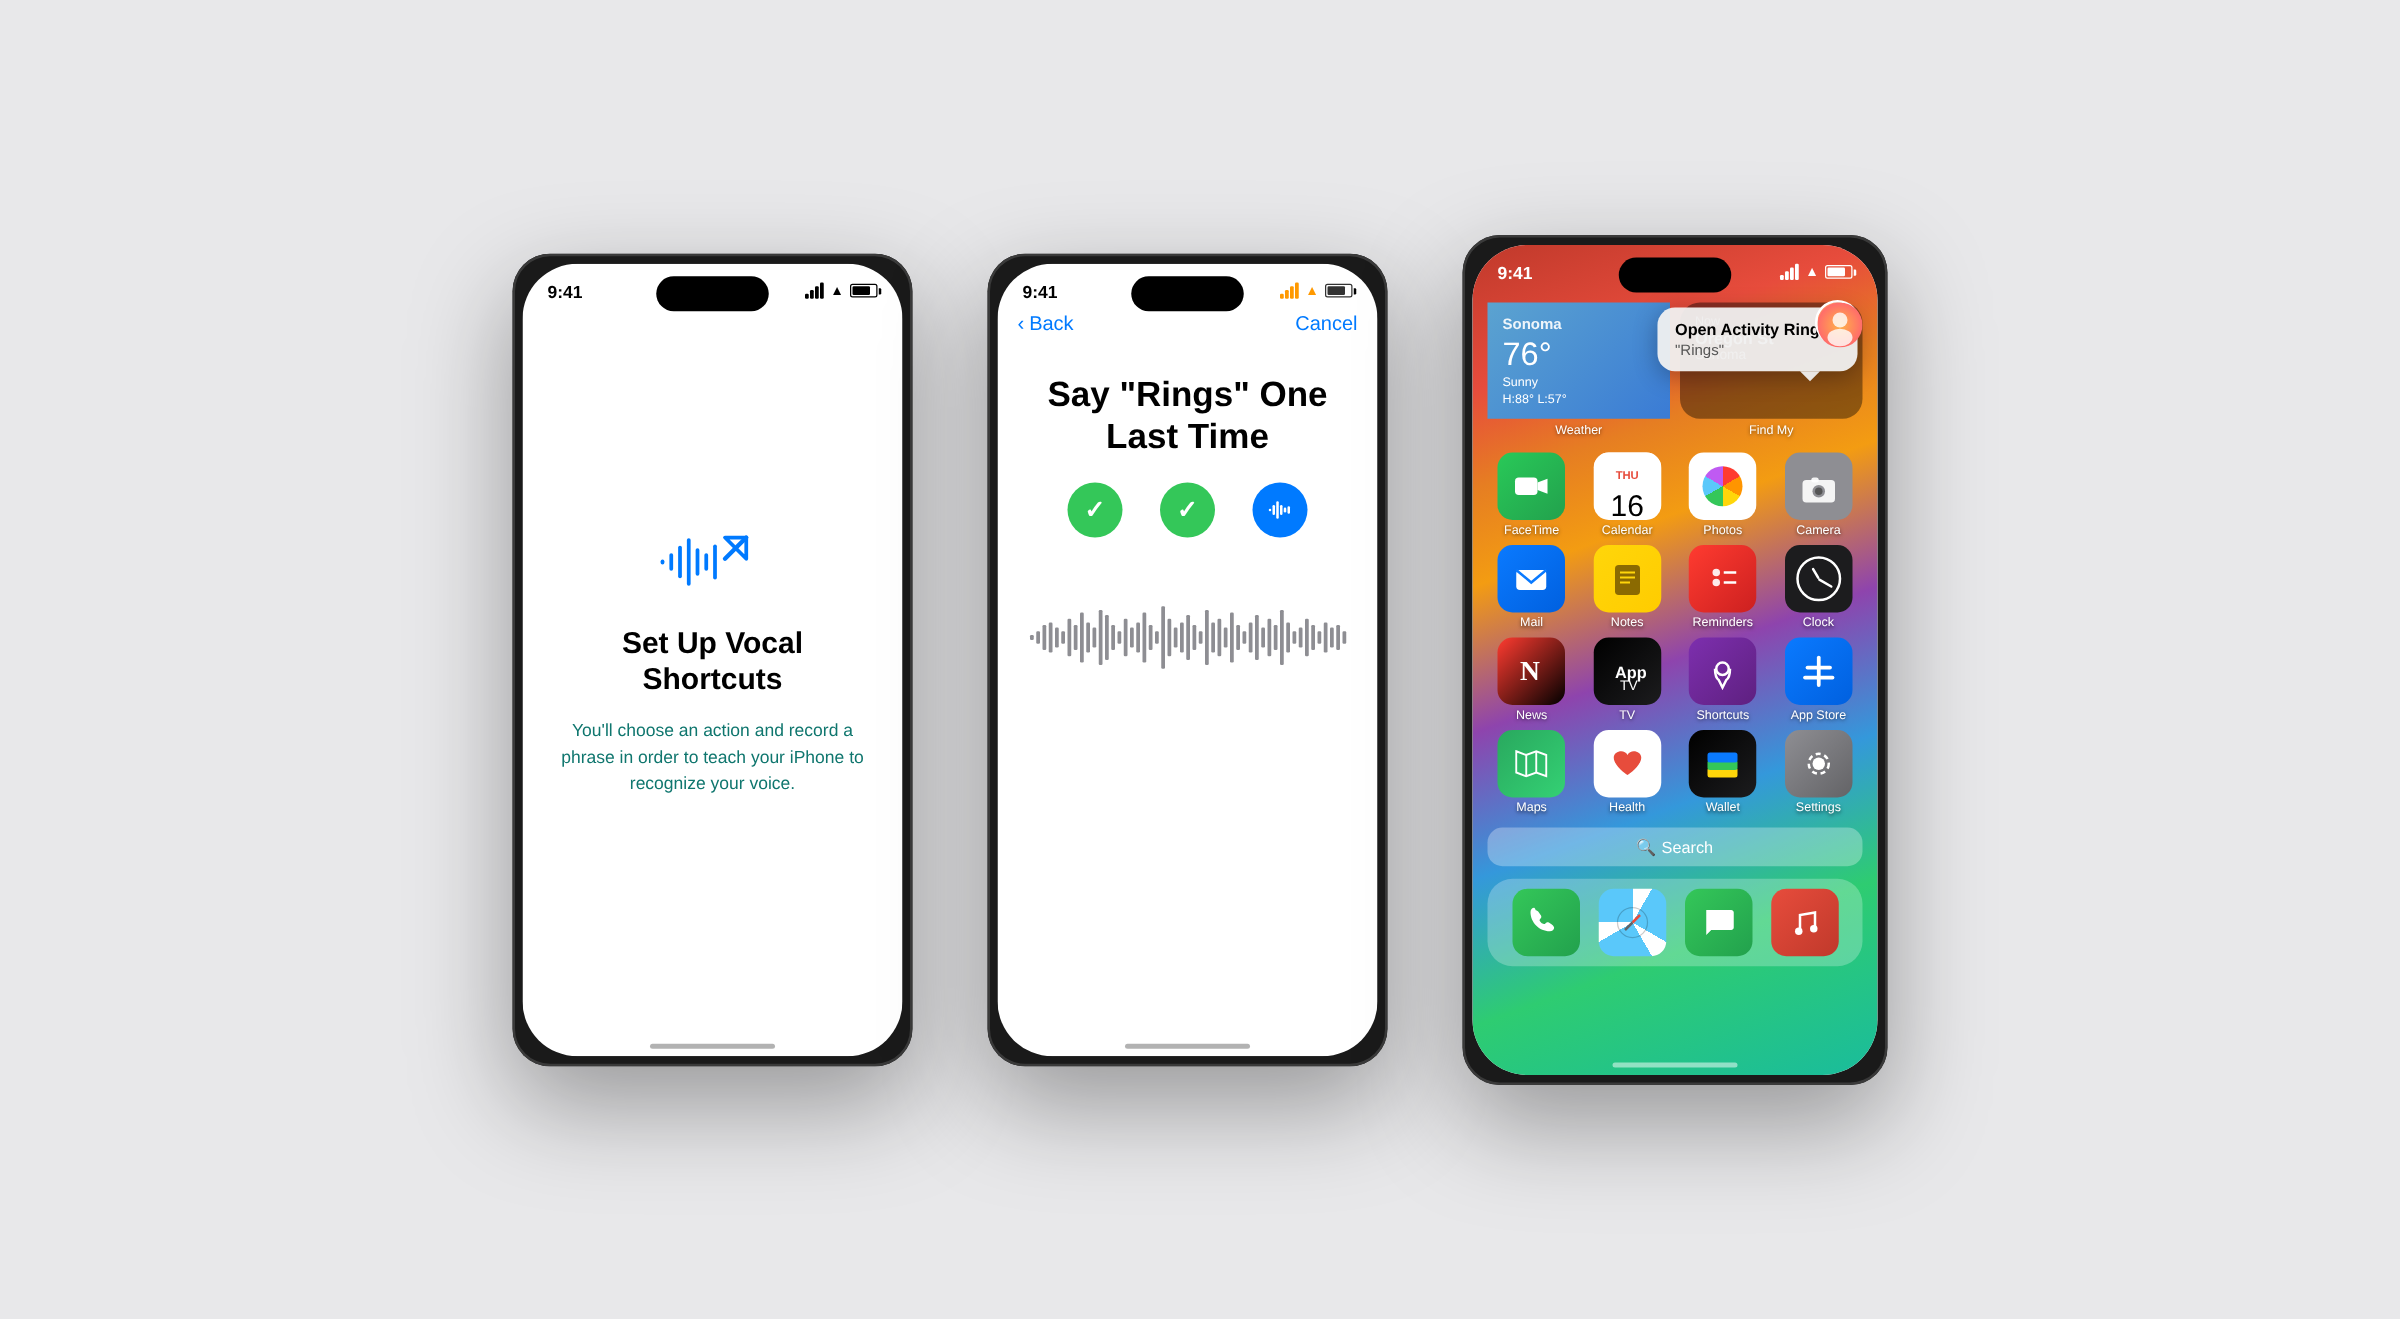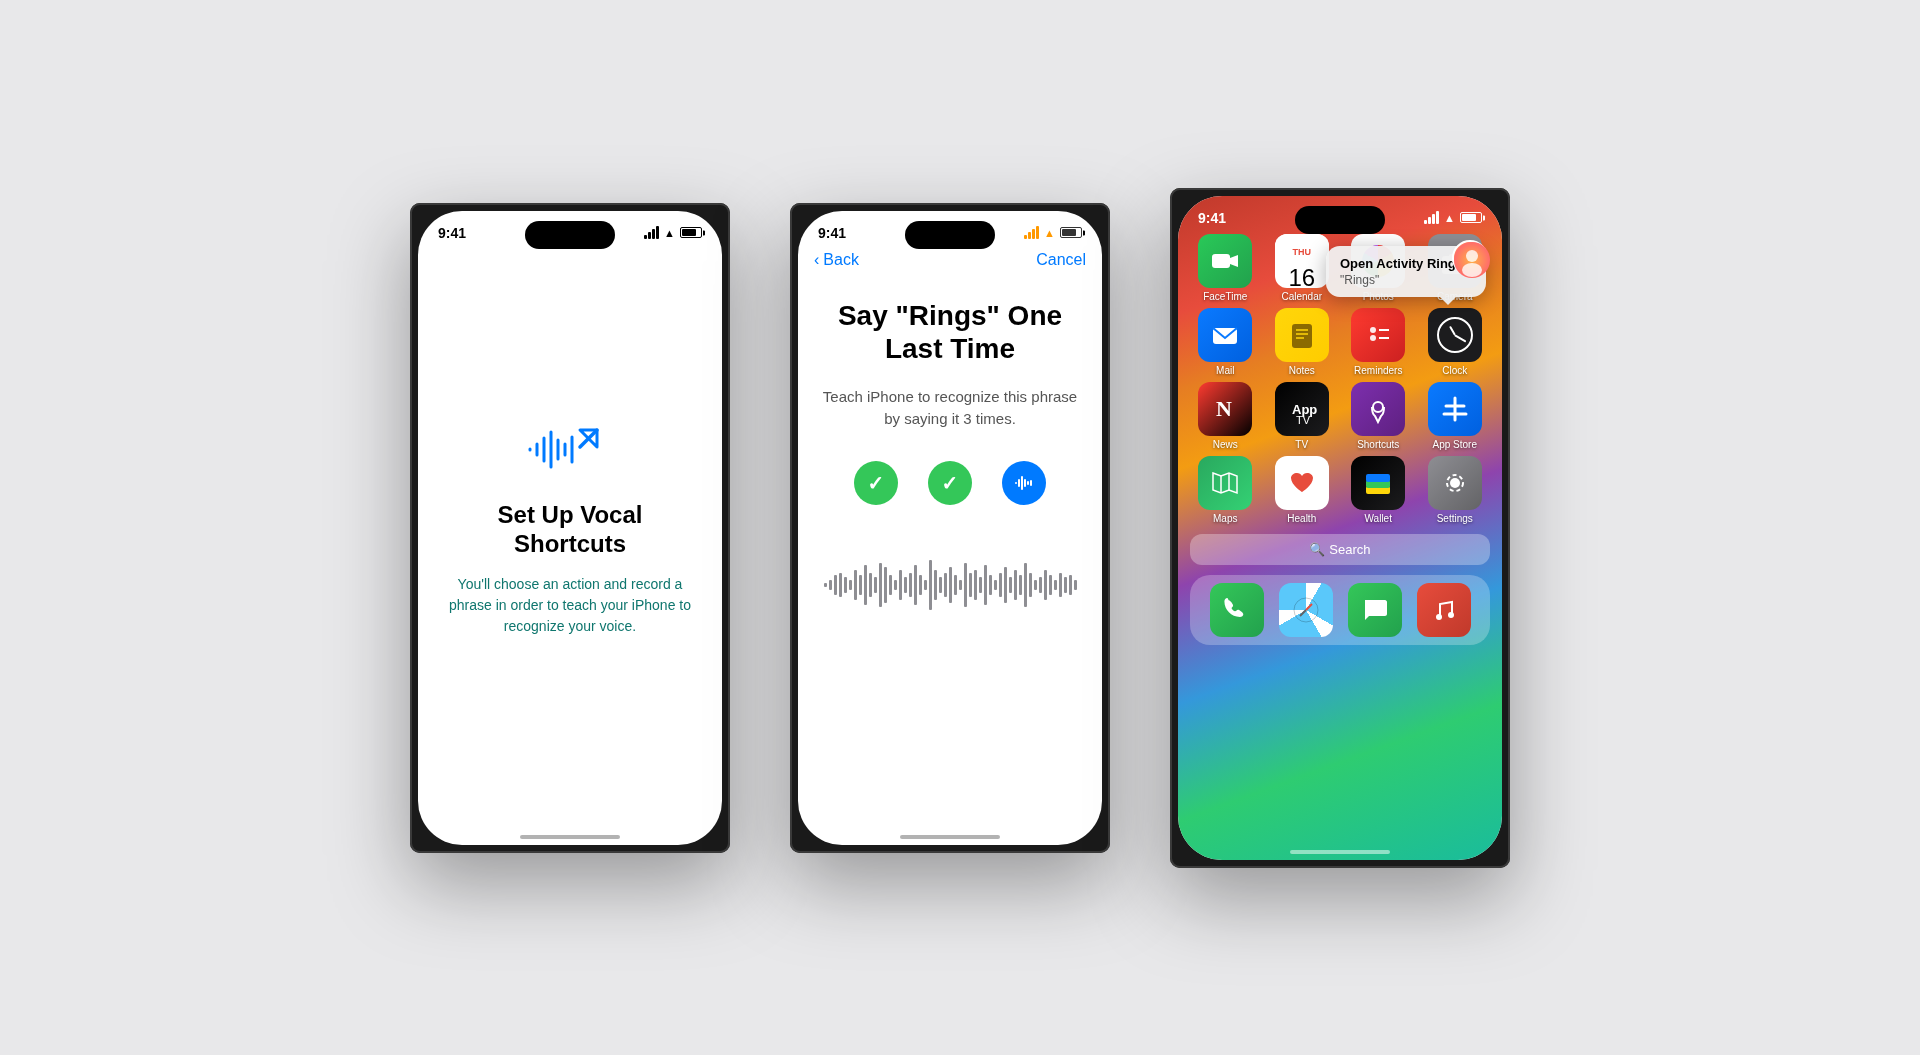--- a/index.html
+++ b/index.html
@@ -20,21 +20,21 @@
       align-items: center;
       justify-content: center;
     }
 
     
     .phone {
       position: relative;
       width: 320px;
       height: 650px;
       background: #1a1a1a;
-      border-radius: 10px;
+      border-radius: 30px;
       box-shadow: 0 30px 80px rgba(0,0,0,0.35), inset 0 0 0 2px #3a3a3a;
     }
     .phone-inner {
       position: absolute;
       top: 8px; left: 8px; right: 8px; bottom: 8px;
       border-radius: 44px;
       overflow: hidden;
       background: #fff;
     }
 
@@ -516,21 +516,20 @@
         <div class="phone2-nav">
           <div class="nav-back">
             <span>‹</span>
             <span>Back</span>
           </div>
           <div class="nav-cancel">Cancel</div>
         </div>
 
         <div class="phone2-content">
           <h1 class="say-rings-title">Say "Rings" One Last Time</h1>
-          <p class="say-rings-desc">Teach iPhone to recognize this phrase by saying it 3 times.</p>
 
           <div class="indicators">
             <div class="indicator indicator-done">
               <span class="indicator-check">✓</span>
             </div>
             <div class="indicator indicator-done">
               <span class="indicator-check">✓</span>
             </div>
             <div class="indicator indicator-active">
 
@@ -644,20 +643,42 @@
                 <radialGradient id="avatarGrad">
                   <stop offset="0%" stop-color="#ffb347"></stop>
                   <stop offset="100%" stop-color="#ff6b6b"></stop>
                 </radialGradient>
               </defs>
               <circle cx="18" cy="14" r="6" fill="#fff" opacity="0.8"></circle>
               <ellipse cx="18" cy="28" rx="10" ry="7" fill="#fff" opacity="0.8"></ellipse>
             </svg>
           </div>
 
+          <div class="widgets-row" style="margin-top: 8px;">
+            <div style="flex:1; display:flex; flex-direction:column;">
+              <div class="weather-widget">
+                <div class="weather-location">Sonoma</div>
+                <div class="weather-temp">76°</div>
+                <div class="weather-condition">Sunny</div>
+                <div class="weather-hilo">
+                  <span>H:88°</span>
+                  <span>L:57°</span>
+                </div>
+              </div>
+              <div class="widget-label">Weather</div>
+            </div>
+            <div style="flex:1; display:flex; flex-direction:column;">
+              <div class="findmy-widget">
+                <div class="findmy-now">Now</div>
+                <div class="findmy-street">Oregon St</div>
+                <div class="findmy-city">Sonoma</div>
+              </div>
+              <div class="widget-label">Find My</div>
+            </div>
+          </div>
 
           <div class="app-grid">
 
             <div class="app-item">
               <div class="app-icon app-facetime">
                 <svg width="30" height="30" viewBox="0 0 30 30">
                   <rect x="2" y="8" width="18" height="14" rx="3" fill="white"></rect>
                   <polygon points="20,12 28,9 28,21 20,18" fill="white"></polygon>
                 </svg>
               </div>

